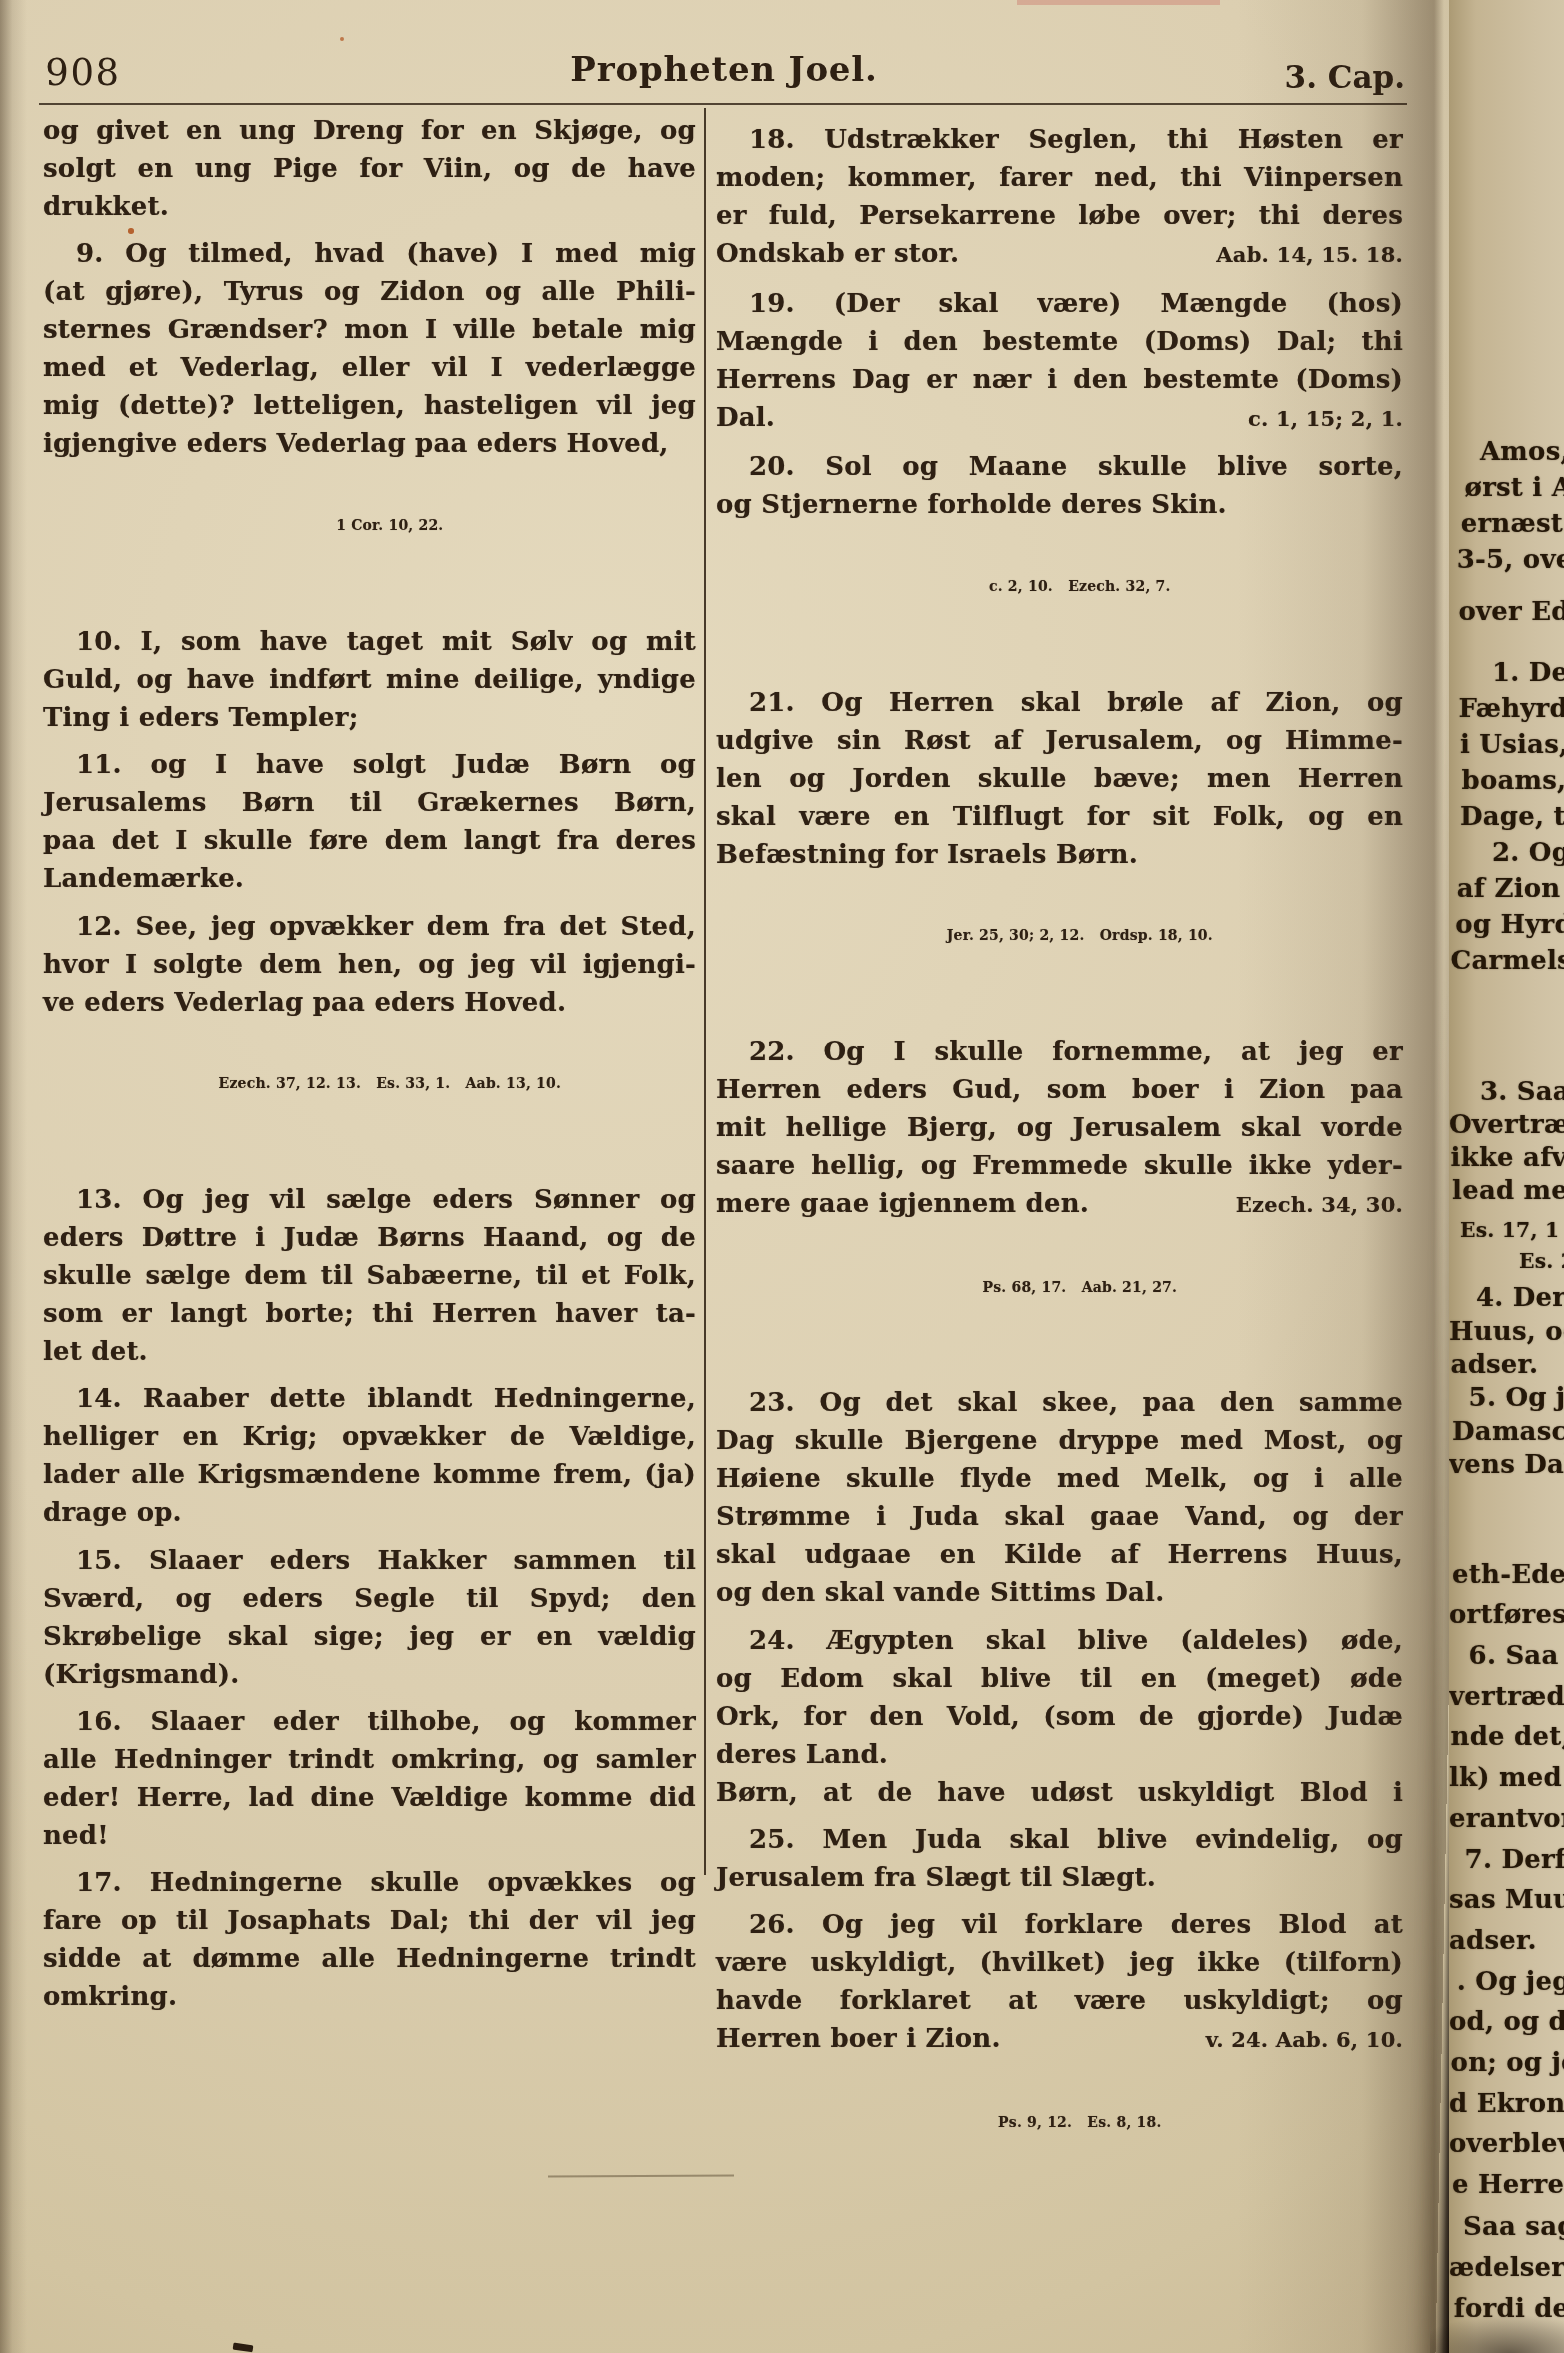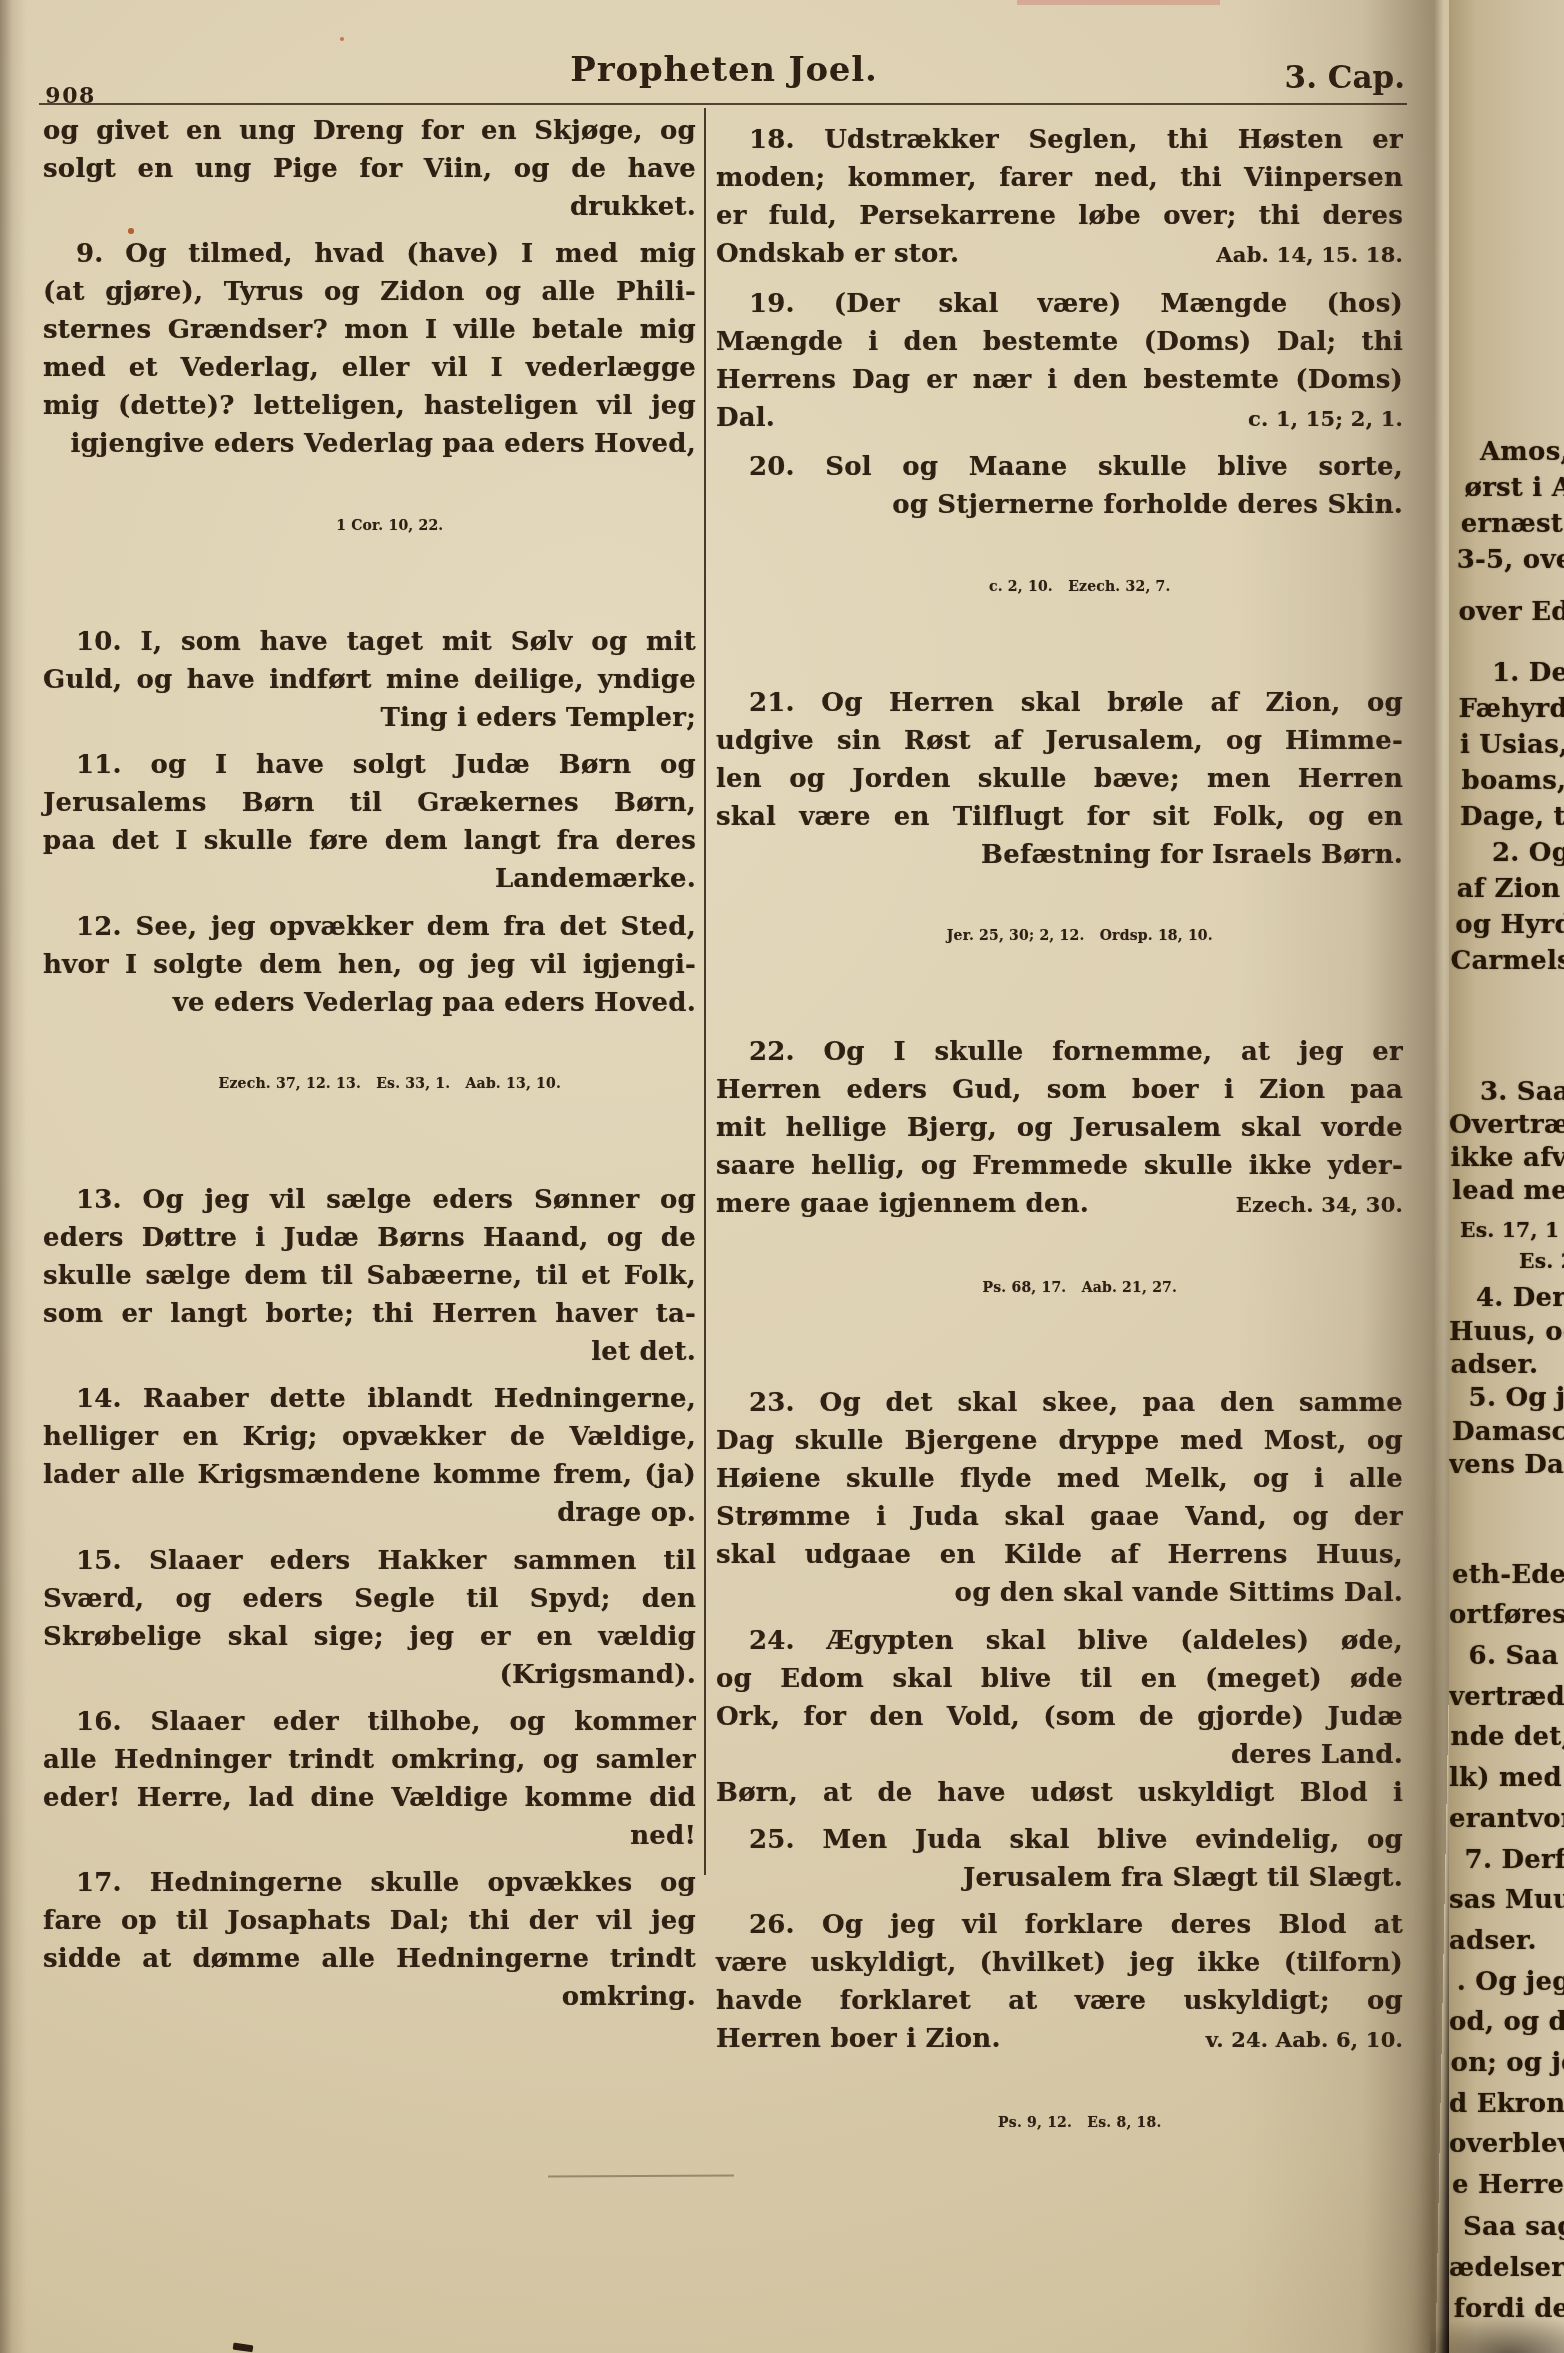--- a/index.html
+++ b/index.html
@@ -9,33 +9,33 @@
     background:#d8cbaa;
   }
   .photo{position:absolute;inset:0;
     background:
       linear-gradient(90deg, rgba(61,44,24,0.45) 0px, rgba(61,44,24,0.12) 12.5px, rgba(61,44,24,0) 27px),
       linear-gradient(90deg, rgba(0,0,0,0) 1236px, rgba(70,50,25,0.10) 1362px, rgba(55,36,16,0.38) 1434px, rgba(55,36,16,0.05) 1444px),
       radial-gradient(125% 95% at 38% 30%, #e4d9bd 0%, #dccfb1 45%, #d2c4a1 75%, #c3b08a 100%);
   }
   
   .header{position:absolute;left:43px;top:49px;width:1362px;height:42px;color:var(--ink);}
-  .page-number{position:absolute;left:2.3px;top:1.6px;font-size:22px;font-weight:bold;letter-spacing:1.6px;margin-top:31px;}
+  .page-number{position:absolute;left:2.3px;top:1.6px;font-size:37px;font-weight:normal;letter-spacing:1.6px;}
   .running-title{position:absolute;left:0;right:0;text-align:center;top:0;font-size:34px;font-weight:bold;letter-spacing:0.8px;}
   .chapter-label{position:absolute;right:0;top:10px;font-size:31px;font-weight:bold;}
   .header-rule{position:absolute;left:39px;top:103px;width:1368px;height:1.6px;background:rgba(46,32,19,0.8);}
   
   .col{position:absolute;top:111px;color:var(--ink);font-size:26px;font-weight:bold;letter-spacing:0.2px;}
   .col-left{left:43px;width:653px;}
   .col-right{left:716px;width:687px;}
   .divider{position:absolute;left:704px;top:108px;width:1.6px;height:1767px;background:rgba(45,30,16,0.85);}
   .line{line-height:38px;min-height:38px;text-shadow:0 0 0.8px rgba(46,32,19,0.45);}
   .k-b,.k-i{text-align:justify;text-align-last:justify;}
   .k-i{text-indent:33px;margin-top:9.4px;}
-  .k-e{text-align:right;}
+  .k-e{text-align:left;}
   .k-s{display:flex;justify-content:space-between;align-items:baseline;}
   .k-r{text-align:center;font-size:14px;line-height:34px;min-height:34px;margin:11.7px 0;white-space:pre;font-weight:bold;}
   .vref{font-size:21px;font-weight:bold;white-space:pre;}
   
   .gutter{position:absolute;left:1435px;top:-15.6px;width:25px;height:2394px;
     transform:rotate(1.15deg);transform-origin:50% 100%;
     background:linear-gradient(90deg, rgba(18,10,5,0) 0%, rgba(18,10,5,0.72) 32%, var(--gutter-shadow) 55%, rgba(18,10,5,0.62) 76%, rgba(18,10,5,0) 100%);
     box-shadow:-11px 0 17px rgba(40,25,10,0.35), 11px 0 17px rgba(40,25,10,0.35);}
   .next-page{position:absolute;left:1449px;top:0;width:116px;height:2354px;overflow:hidden;
     color:#241708;font-weight:bold;

